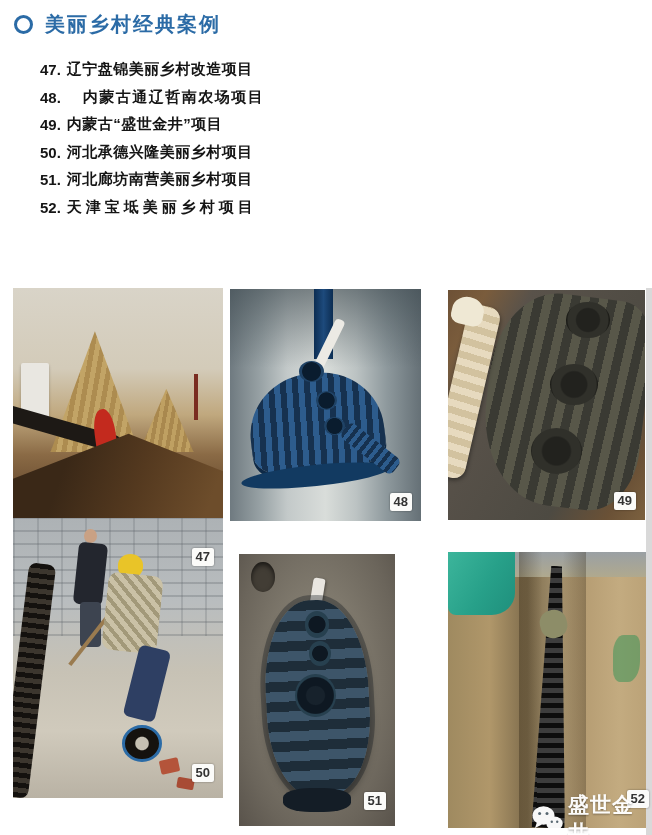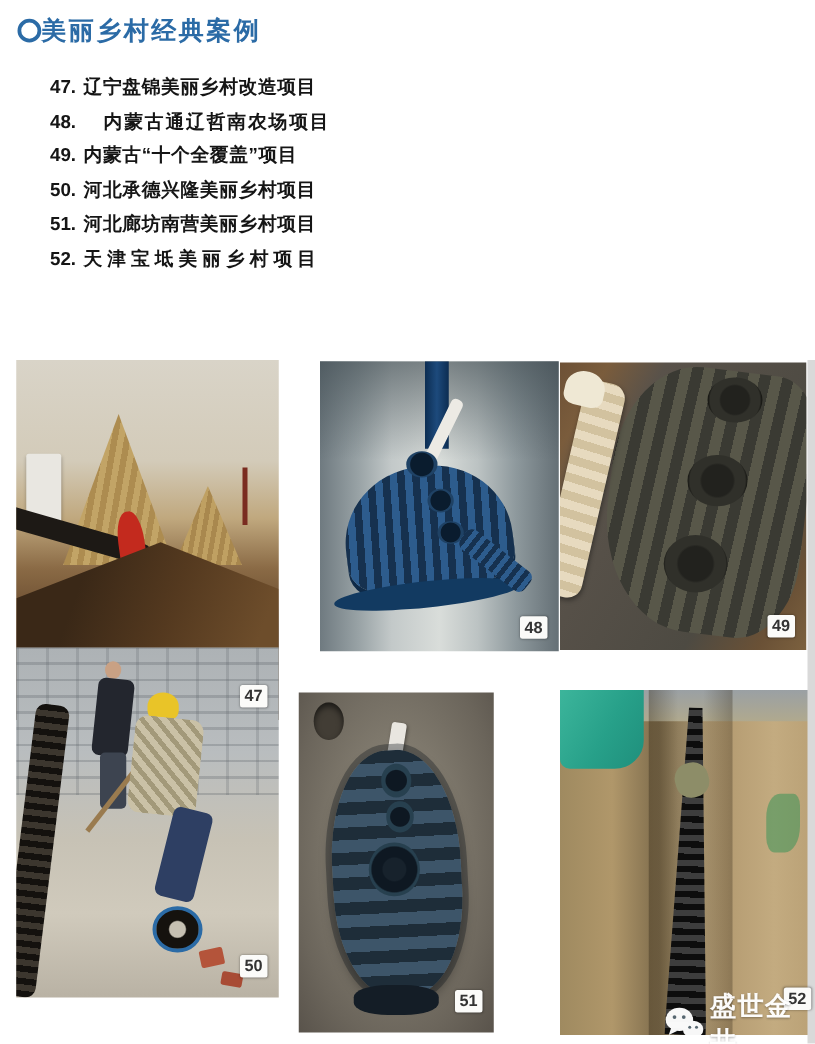--- a/index.html
+++ b/index.html
@@ -2,21 +2,21 @@
 <html><head>
 <meta charset="utf-8">
 <style>
   html,body{margin:0;padding:0;background:#fff;}
   .stage{
     position:relative;width:652px;height:835px;background:#ffffff;
     overflow:hidden;font-family:"Liberation Sans","DejaVu Sans",sans-serif;
     margin:0 auto;
   }
   
-  .hdr{position:absolute;left:14px;top:11px;display:flex;align-items:center;gap:0;}
+  .hdr{position:absolute;left:14px;top:11px;display:flex;align-items:center;gap:12px;}
   .ring{width:13px;height:13px;border:3px solid #2b6ba6;border-radius:50%;flex:0 0 auto;}
   .title{font-size:20px;font-weight:700;color:#2b6ba6;letter-spacing:2px;}
   
   .cases{position:absolute;left:40px;top:56px;list-style:none;margin:0;padding:0;text-align:right;}
   .cases li{height:27.5px;display:flex;align-items:center;font-size:15px;font-weight:700;color:#151515;}
   .cases .num{margin-right:6px;}
   .cases .lbl{letter-spacing:0.5px;}
   .cases li.sp1 .lbl{letter-spacing:1.5px;padding-left:16px;}
   .cases li.sp2 .lbl{letter-spacing:4px;}
   
@@ -39,21 +39,21 @@
   #p47 .stack2{left:60%;top:35%;width:26%;height:22%;
     background:repeating-linear-gradient(100deg,#bfa062 0 4px,#a9884e 4px 8px);
     clip-path:polygon(50% 0,100% 100%,0 100%);}
   #p47 .pipe{left:-6%;top:46%;width:58%;height:6%;background:#1d1915;border-radius:6px;transform:rotate(16deg);}
   #p47 .figure{left:39%;top:42%;width:10%;height:19%;background:#c32a1e;border-radius:45% 45% 30% 30%;transform:rotate(-8deg);}
   #p47 .soil{left:0;bottom:0;width:100%;height:52%;
     background:linear-gradient(110deg,#3a2817 25%,#54391f 55%,#6d4d2b 85%);
     clip-path:polygon(0 35%,55% 5%,100% 30%,100% 100%,0 100%);}
   #p47 .pole{left:86%;top:30%;width:2%;height:16%;background:#7a2c20;}
 
-  #p48{left:256px;top:289px;width:191px;height:232px;
+  #p48{left:230px;top:289px;width:191px;height:232px;
     background:linear-gradient(90deg,#6f7a80 0%,#98a2a5 16%,#c3c9c9 30%,#d9ddda 50%,#bcc3c3 66%,#8e999d 82%,#657076 100%);}
   #p48 .shade{left:0;top:0;width:100%;height:34%;background:linear-gradient(180deg,rgba(60,72,78,.6),rgba(60,72,78,0));}
   #p48 .vpipe{left:44%;top:0;width:10%;height:30%;background:linear-gradient(90deg,#0c2d52,#1d4a7c,#0c2d52);}
   #p48 .wpipe{left:49%;top:12%;width:5%;height:24%;background:#eceae4;border-radius:4px;transform:rotate(26deg);}
   #p48 .tank{left:10%;top:36%;width:70%;height:42%;
     background:repeating-linear-gradient(93deg,#16314f 0 6px,#2d5c8d 6px 12px);
     border-radius:48% 48% 22% 22% / 62% 62% 24% 24%;transform:rotate(-7deg);
     box-shadow:0 5px 0 #0f2a47;}
   #p48 .lid1{left:36%;top:31%;width:13%;height:9%;background:radial-gradient(circle,#0a1c2e 55%,#1f4265 60%);border-radius:50%;}
   #p48 .lid2{left:45%;top:44%;width:11%;height:8%;background:radial-gradient(circle,#0a1c2e 55%,#1f4265 60%);border-radius:50%;}
@@ -146,21 +146,21 @@
     <li>
       <span class="num">47.</span>
       <span class="lbl">辽宁盘锦美丽乡村改造项目</span>
     </li>
     <li class="sp1">
       <span class="num">48.</span>
       <span class="lbl">内蒙古通辽哲南农场项目</span>
     </li>
     <li>
       <span class="num">49.</span>
-      <span class="lbl">内蒙古“十个全覆盖”项目</span>
+      <span class="lbl">内蒙古“盛世金井”项目</span>
     </li>
     <li>
       <span class="num">50.</span>
       <span class="lbl">河北承德兴隆美丽乡村项目</span>
     </li>
     <li>
       <span class="num">51.</span>
       <span class="lbl">河北廊坊南营美丽乡村项目</span>
     </li>
     <li class="sp2">

